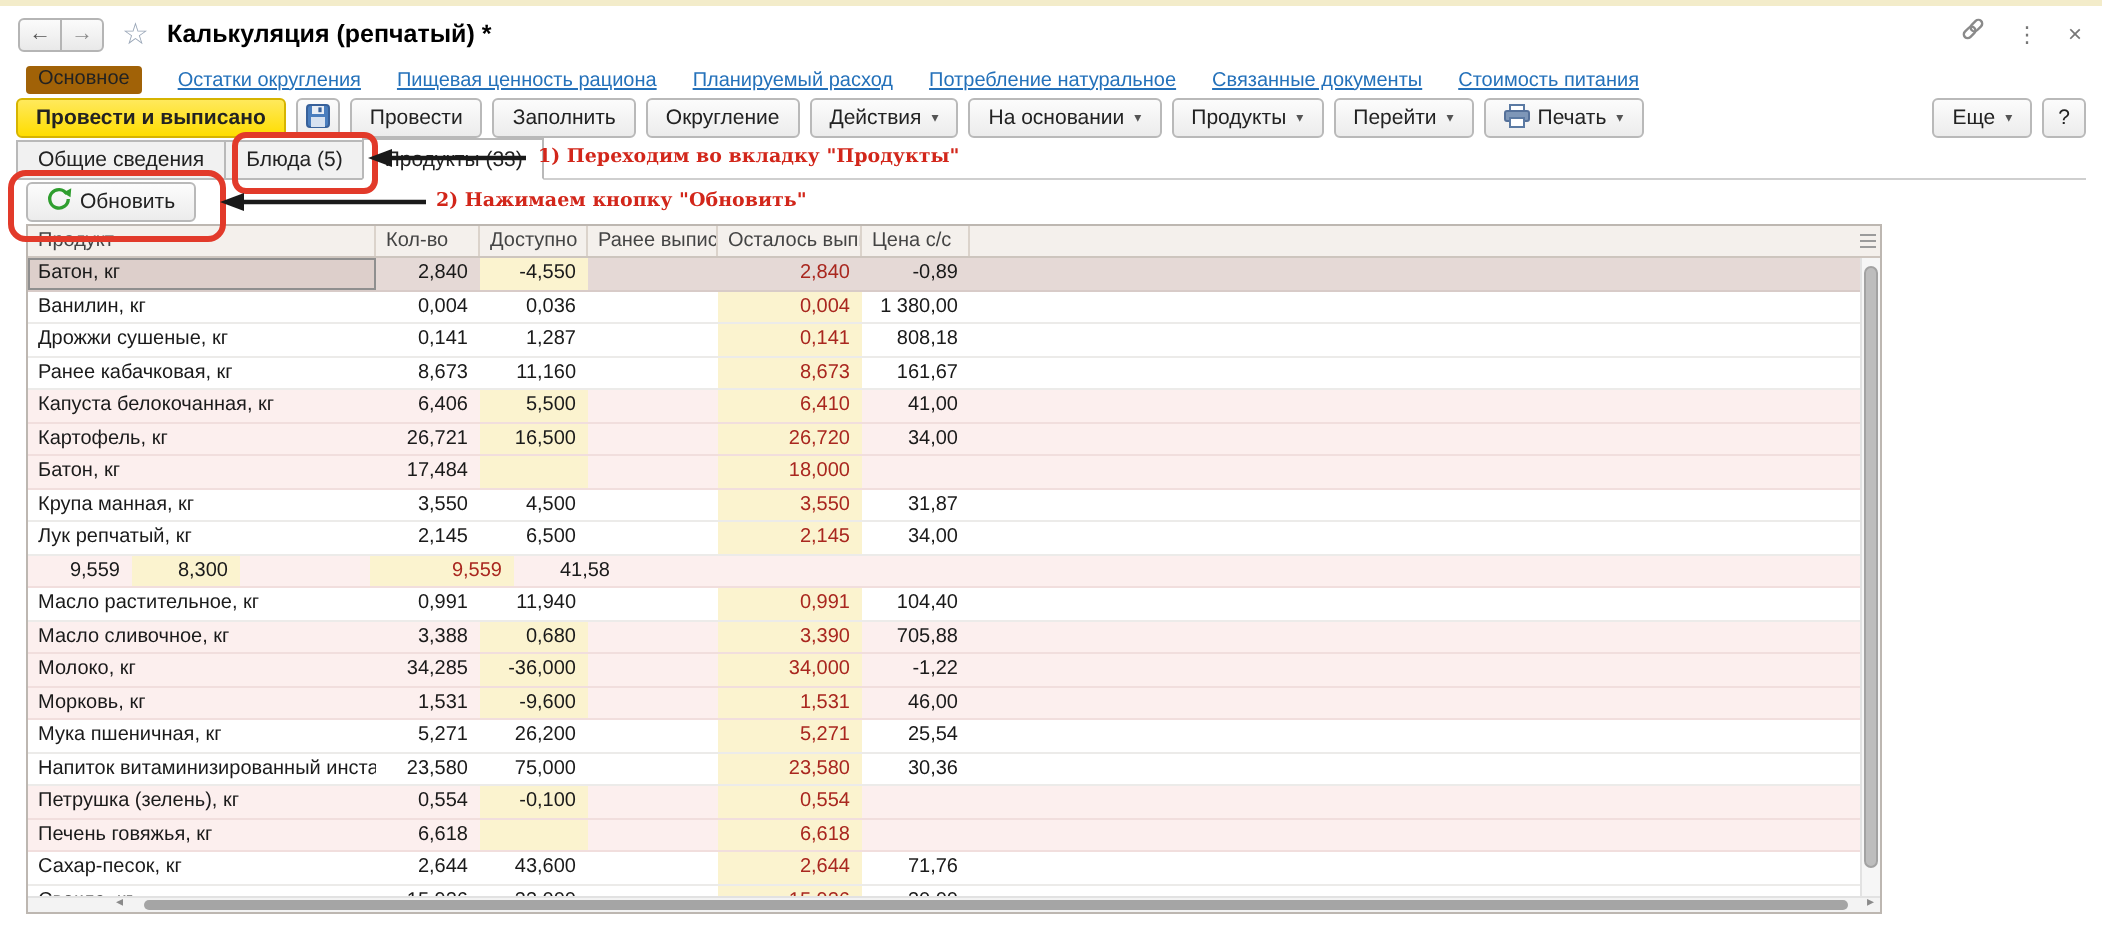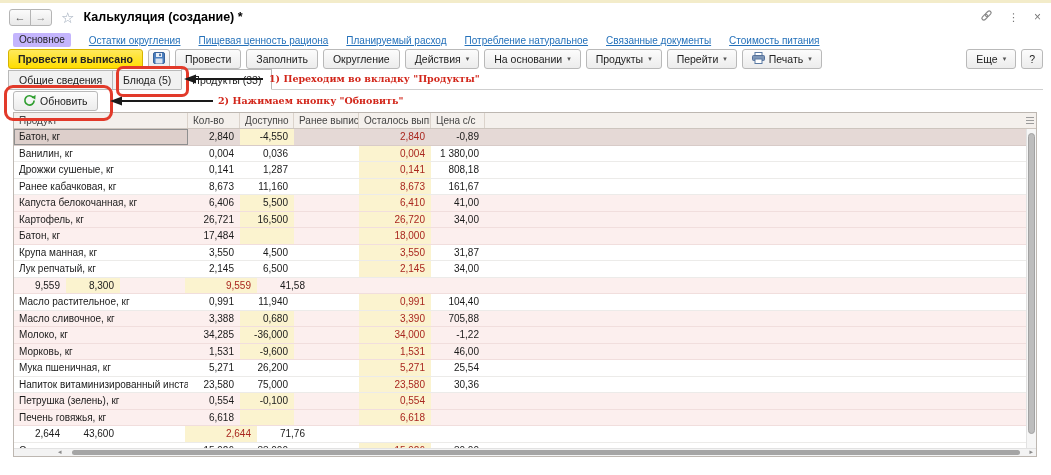--- a/index.html
+++ b/index.html
@@ -16,21 +16,21 @@
   .navbtn.last{border-radius:0 3px 3px 0;margin-left:-1px;color:#8b8b8b;}
   .star{color:#9aa7b8;font-size:15px;line-height:1;}
   .title{font-size:12.5px;font-weight:700;color:#000;white-space:nowrap;}
   .winicons{margin-left:auto;display:flex;gap:15px;align-items:center;color:#8a8a8a;}
   .dots{font-size:11px;color:#777;}
   .closex{font-size:12px;color:#777;}
 
   
   .navrow{position:absolute;left:13px;top:33px;right:8px;height:14px;display:flex;align-items:center;gap:18px;
           font-size:10px;white-space:nowrap;}
-  .navactive{background:#c4b5fd;padding:1px 6px 2px;border-radius:2px;color:#222;text-align:right;}
+  .navactive{background:#a16207;padding:1px 6px 2px;border-radius:2px;color:#222;text-align:right;}
   .navlink{color:#2471ba;text-decoration:underline;cursor:pointer;}
 
   
   .toolbar{position:absolute;left:8px;top:48px;right:8px;height:22px;display:flex;align-items:center;gap:5px;}
   .btn{display:inline-flex;align-items:center;gap:4px;background:linear-gradient(#fcfcfc,#ececec);
        border:1px solid #b9b9b9;border-radius:3px;height:20px;padding:0 9px;font-size:10.5px;color:#222;
        box-sizing:border-box;white-space:nowrap;cursor:default;}
   .btn .caret{font-size:7px;color:#555;margin-left:1px;display:none;}
   .btn .caret.show{display:inline;}
   .btn-primary{background:linear-gradient(#ffe95c,#fd0);border-color:#d6b400;font-weight:700;}
@@ -41,21 +41,21 @@
   .tabrow{position:absolute;left:8px;top:69px;right:8px;height:21px;display:flex;align-items:flex-end;}
   .tabline{position:absolute;left:0;right:0;bottom:0;height:1px;background:#cfcfcf;}
   .tab{height:20px;box-sizing:border-box;display:flex;align-items:center;padding:0 10px;font-size:10.5px;
        border:1px solid #b9b9b9;background:#f1f1f1;margin-right:-1px;color:#222;position:relative;z-index:1;}
   .tab.active{background:#fff;height:21px;border-bottom:1px solid #fff;z-index:2;}
 
   
   .refreshbtn{position:absolute;left:13px;top:91px;z-index:2;}
 
   
-  .tablewrap{position:absolute;left:13px;top:112px;width:1024px;height:345px;border:1px solid #bdb7b1;
+  .tablewrap{position:absolute;left:13px;top:112px;width:928px;height:345px;border:1px solid #bdb7b1;
              box-sizing:border-box;background:#15803d;}
   .thead{position:absolute;left:0;top:0;right:0;height:16px;background:#f4f0ec;border-bottom:1px solid #cdc5be;
          display:flex;font-size:10px;color:#444;box-sizing:border-box;}
   .hc{box-sizing:border-box;padding:2px 4px 0 5px;border-right:1px solid #dbd3cb;white-space:nowrap;overflow:hidden;}
   .hfill{flex:1;position:relative;}
   .cfgicon{position:absolute;right:2px;top:4px;width:8px;height:7px;}
   .cfgicon div{height:1px;background:#9b9b9b;margin-bottom:2px;}
   .tbody{position:absolute;left:0;top:16px;right:10px;bottom:8px;overflow:hidden;}
   .trow{display:flex;height:15.5px;border-bottom:1px solid #ecebe9;font-size:10px;color:#1a1a1a;background:#fff;}
   .trow.pink{background:#fcefee;border-bottom-color:#f1dedd;}
@@ -91,21 +91,21 @@
 
 <div class="stage">
   <div class="topstrip"></div>
 
   <div class="titlebar">
     <div class="navbtns">
       <div class="navbtn first">←</div>
       <div class="navbtn last">→</div>
     </div>
     <span class="star">☆</span>
-    <span class="title">Калькуляция (создание) *</span>
+    <span class="title">Калькуляция (репчатый) *</span>
     <div class="winicons">
       <span>
         <svg width="13" height="13" viewBox="0 0 13 13">
             <g transform="rotate(-45 6.5 6.5)" fill="none" stroke="#8a8a8a" stroke-width="1.2">
               <rect x="0.8" y="4.6" width="6.6" height="3.8" rx="1.9"></rect>
               <rect x="5.6" y="4.6" width="6.6" height="3.8" rx="1.9"></rect>
             </g>
           </svg>
       </span>
       <span class="dots">⋮</span>
@@ -375,20 +375,21 @@
         <div class="trow pink">
           <div class="tc c0">Печень говяжья, кг</div>
           <div class="tc c1">6,618</div>
           <div class="tc c2 yellow"></div>
           <div class="tc c3"></div>
           <div class="tc c4 red yellow">6,618</div>
           <div class="tc c5"></div>
           <div class="tc c6"></div>
         </div>
         <div class="trow">
+          <div class="tc c0">Сахар-песок, кг</div>
           <div class="tc c1">2,644</div>
           <div class="tc c2">43,600</div>
           <div class="tc c3"></div>
           <div class="tc c4 red yellow">2,644</div>
           <div class="tc c5">71,76</div>
           <div class="tc c6"></div>
         </div>
         <div class="trow">
           <div class="tc c0">Свекла, кг</div>
           <div class="tc c1">15,926</div>

